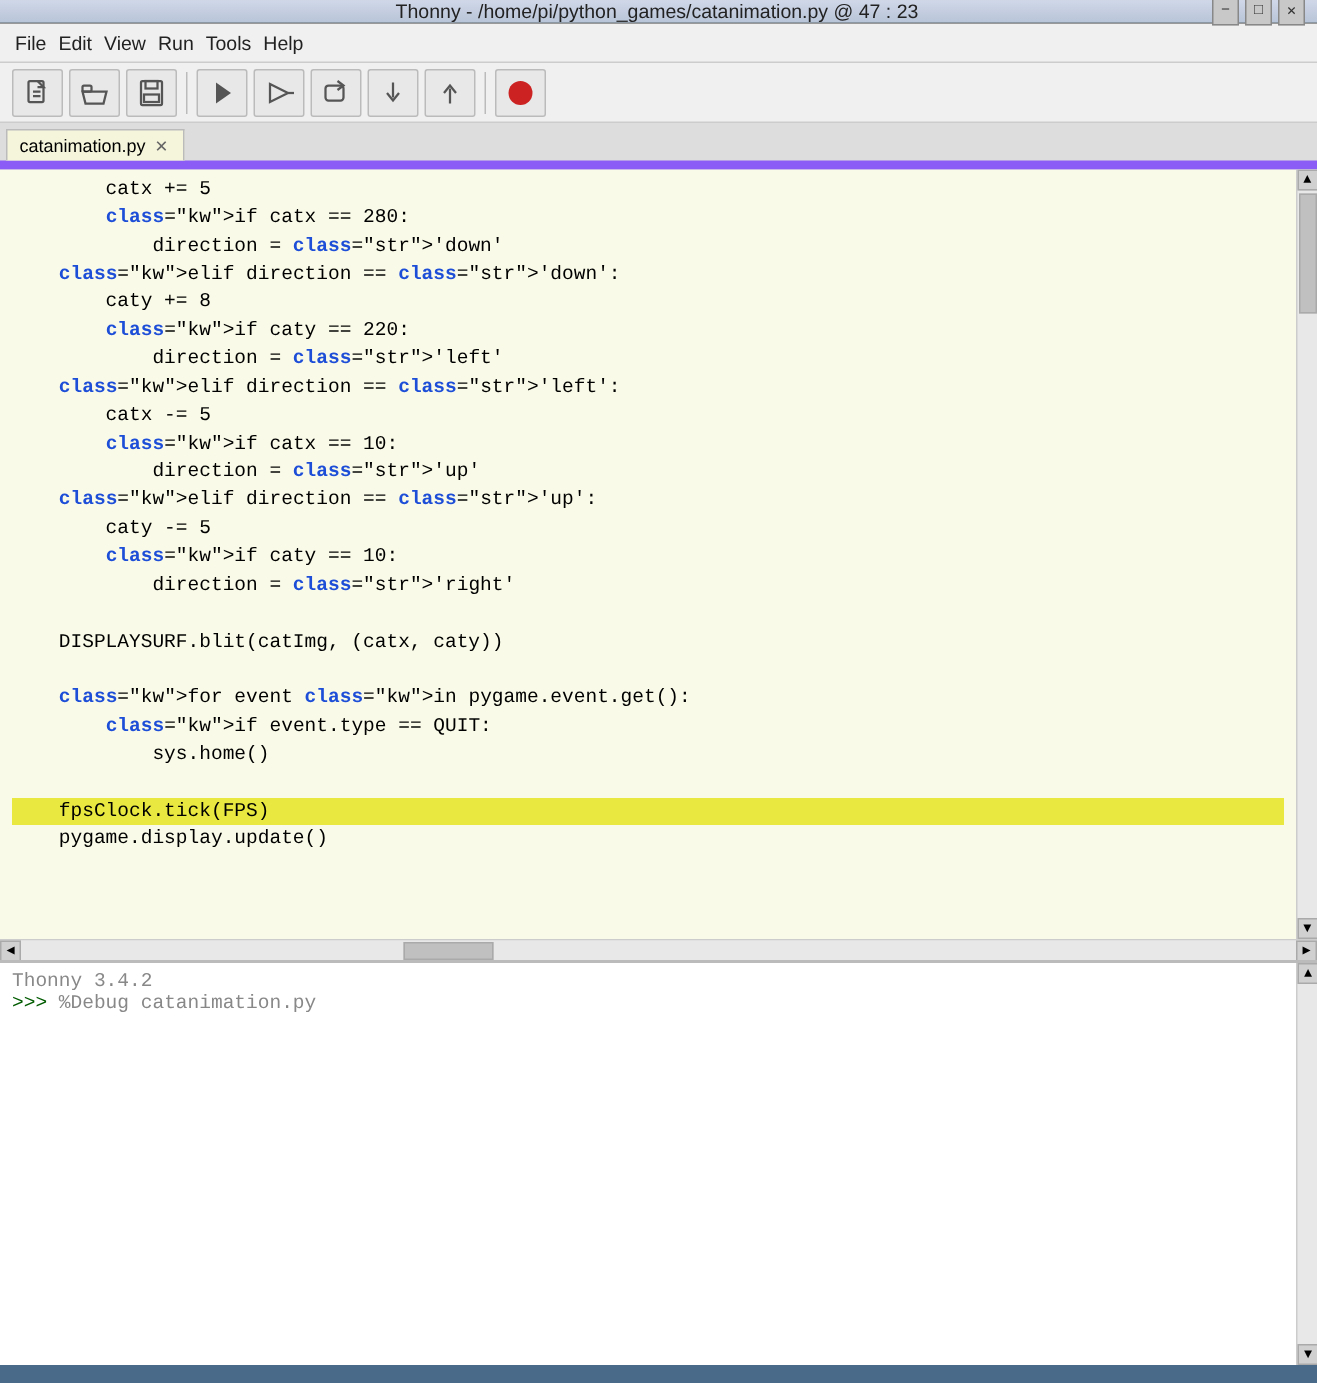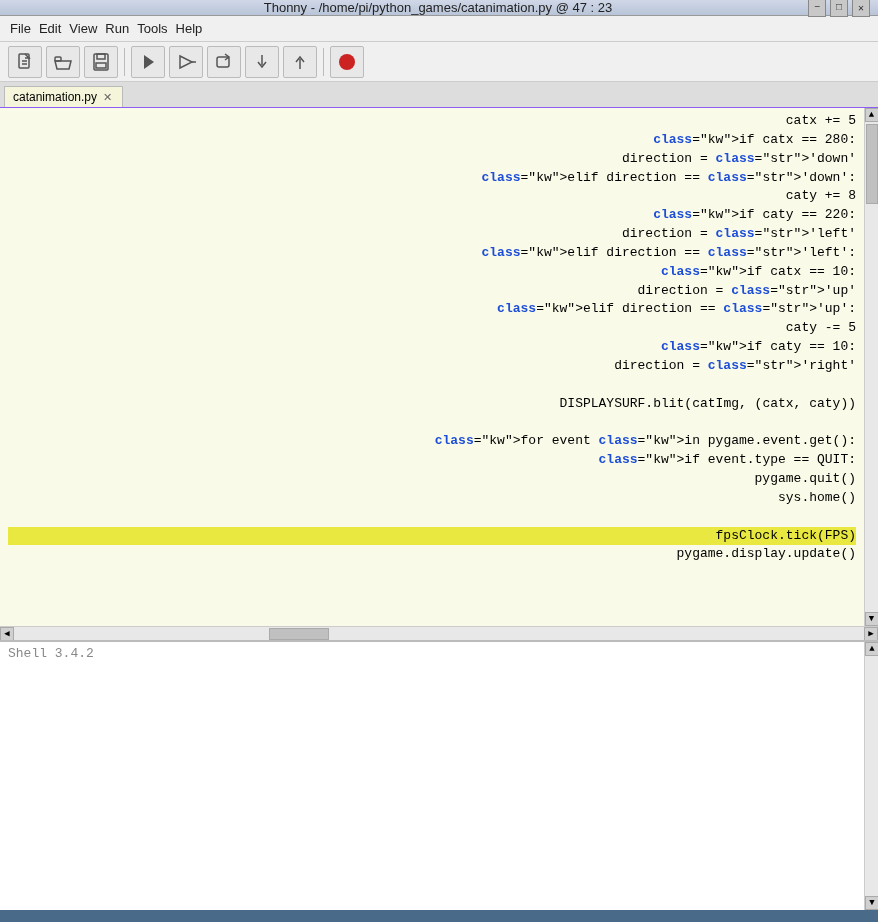--- a/index.html
+++ b/index.html
@@ -102,21 +102,21 @@
       flex-direction: column;
       min-height: 0;
       background: #f5f5dc;
     }
     
     #tab-bar {
       background: #ddd;
       display: flex;
       align-items: flex-end;
       padding: 4px 4px 0;
-      border-bottom: 1px solid #8b5cf6;
+      border-bottom: 6px solid #8b5cf6;
       font-family: Arial, sans-serif;
       font-size: 12px;
       text-align: right;
     }
     .tab {
       background: #f5f5dc;
       border: 1px solid #bbb;
       border-bottom: none;
       padding: 3px 8px;
       cursor: pointer;
@@ -130,21 +130,20 @@
       font-size: 11px;
       color: #666;
       cursor: pointer;
       padding: 0 2px;
     }
     #code-area {
       flex: 1;
       overflow: auto;
       background: #fafae8;
       padding: 4px 8px;
-      text-align: right;
     }
     
     #code-area::-webkit-scrollbar { width: 14px; height: 14px; }
     #code-area::-webkit-scrollbar-track { background: #e8e8e8; }
     #code-area::-webkit-scrollbar-thumb { background: #c0c0c0; border: 1px solid #aaa; }
     .code-line {
       white-space: pre;
       line-height: 1.45;
       font-size: 13px;
       font-family: 'Courier New', Courier, monospace;
@@ -330,32 +329,32 @@
       <div id="code-area" style="flex:1; overflow:auto; background:#fafae8; padding:4px 8px;">
 
       <div class="code-line">        catx += 5</div>
           <div class="code-line">        <span <span="" class="kw">class</span>="kw"&gt;if catx == 280:</div>
           <div class="code-line">            direction = <span <span="" class="kw">class</span>="str"&gt;'down'</div>
           <div class="code-line">    <span <span="" class="kw">class</span>="kw"&gt;elif direction == <span <span="" class="kw">class</span>="str"&gt;'down':</div>
           <div class="code-line">        caty += 8</div>
           <div class="code-line">        <span <span="" class="kw">class</span>="kw"&gt;if caty == 220:</div>
           <div class="code-line">            direction = <span <span="" class="kw">class</span>="str"&gt;'left'</div>
           <div class="code-line">    <span <span="" class="kw">class</span>="kw"&gt;elif direction == <span <span="" class="kw">class</span>="str"&gt;'left':</div>
+          <div class="code-line">        catx -= 5</div>
           <div class="code-line">        <span <span="" class="kw">class</span>="kw"&gt;if catx == 10:</div>
           <div class="code-line">            direction = <span <span="" class="kw">class</span>="str"&gt;'up'</div>
           <div class="code-line">    <span <span="" class="kw">class</span>="kw"&gt;elif direction == <span <span="" class="kw">class</span>="str"&gt;'up':</div>
           <div class="code-line">        caty -= 5</div>
           <div class="code-line">        <span <span="" class="kw">class</span>="kw"&gt;if caty == 10:</div>
           <div class="code-line">            direction = <span <span="" class="kw">class</span>="str"&gt;'right'</div>
           <div class="code-line">&nbsp;</div>
           <div class="code-line">    DISPLAYSURF.blit(catImg, (catx, caty))</div>
           <div class="code-line">&nbsp;</div>
           <div class="code-line">    <span <span="" class="kw">class</span>="kw"&gt;for event <span <span="" class="kw">class</span>="kw"&gt;in pygame.event.get():</div>
           <div class="code-line">        <span <span="" class="kw">class</span>="kw"&gt;if event.type == QUIT:</div>
-          <div class="code-line">            pygame.quit()</div>
           <div class="code-line">            sys.home()</div>
           <div class="code-line">&nbsp;</div>
           <div class="code-line highlighted">    fpsClock.tick(FPS)</div>
           <div class="code-line">    pygame.display.update()</div>
         </div>
       <div id="editor-vscroll">
         <div class="scroll-arrow">▲</div>
         <div class="scroll-track-v">
           <div class="scroll-thumb-v"></div>
         </div>
@@ -368,21 +367,24 @@
       <div style="flex:1;height:100%;background:#e8e8e8;position:relative;">
         <div style="position:absolute;left:30%;width:60px;height:12px;background:#c0c0c0;border:1px solid #aaa;top:1px;"></div>
       </div>
       <div style="width:14px;height:14px;background:#d0d0d0;border:1px solid #aaa;display:flex;align-items:center;justify-content:center;font-size:9px;cursor:pointer;">▶</div>
     </div>
   </div>
 
   <div id="shell-panel">
     <div style="flex:1; display:flex; min-height:0;">
       <div id="shell-content">
-        <div class="shell-version">Shell 3.4.2</div>
+        <div class="shell-version">Thonny 3.4.2</div>
+        <div>
+          <span class="shell-prompt">&gt;&gt;&gt;</span><span class="shell-cmd"> %Debug catanimation.py</span>
+        </div>
       </div>
       <div style="width:14px;background:#e8e8e8;border-left:1px solid #ccc;display:flex;flex-direction:column;">
         <div style="width:14px;height:14px;background:#d0d0d0;border:1px solid #aaa;display:flex;align-items:center;justify-content:center;font-size:9px;cursor:pointer;">▲</div>
         <div style="flex:1;"></div>
         <div style="width:14px;height:14px;background:#d0d0d0;border:1px solid #aaa;display:flex;align-items:center;justify-content:center;font-size:9px;cursor:pointer;">▼</div>
       </div>
     </div>
   </div>
 
 </div>

